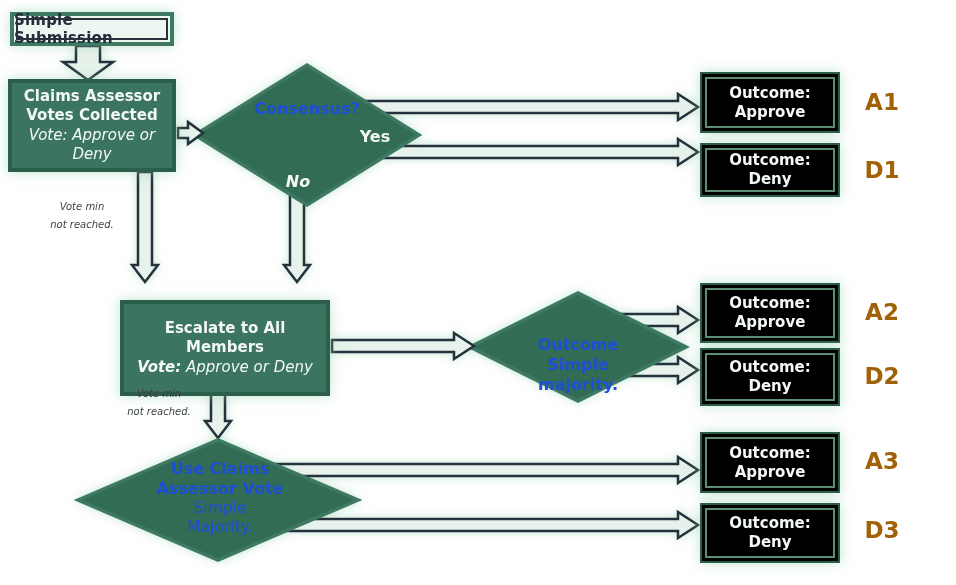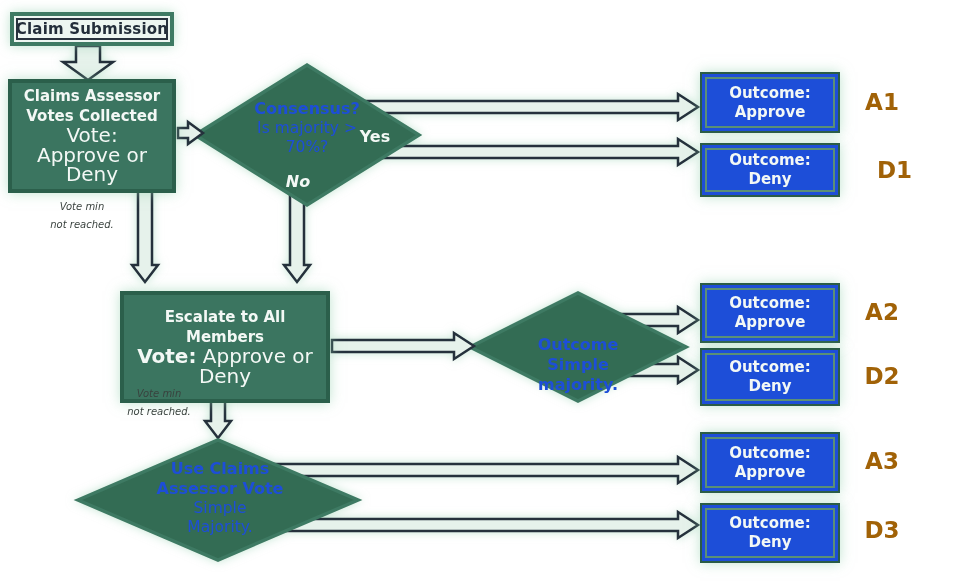--- a/index.html
+++ b/index.html
@@ -22,25 +22,25 @@
     box-shadow:0 0 12px rgba(140,205,170,.55);
   }
 
   
   .proc-box {
     background:#3B7560; border:4px solid #2B5F4B; color:#F3F8F5;
     display:flex; flex-direction:column; align-items:center; justify-content:center;
     text-align:center; box-shadow:0 0 12px rgba(140,205,170,.55);
   }
   .proc-box .title { font-weight:bold; font-size:15px; line-height:19.5px; }
-  .proc-box .sub   { font-size:20px; line-height:19.5px; }
+  .proc-box .sub   { font-size:15px; line-height:19.5px;font-style:italic; }
 
   
   .outcome-box {
-    background:#1d4ed8; border:2px solid #2A5C47;
+    background:#000000; border:2px solid #2A5C47;
     outline:2px solid #5B9076; outline-offset:-7px;
     color:#F3F8F5; display:flex; flex-direction:column;
     align-items:center; justify-content:center; text-align:center;
     font-weight:bold; font-size:15px; line-height:19px;
     box-shadow:0 0 12px rgba(140,205,170,.55);
   }
 
   
   .diamond-text { color:#1d4ed8; text-align:center; }
   .diamond-text .title { font-weight:bold; font-size:16px; line-height:20px; }
@@ -89,41 +89,40 @@
       <polygon points="78,500 218,440 358,500 218,560"></polygon>
     </g>
 
     <g fill="#E6F2EB" stroke="#25313C" stroke-width="2.5" stroke-linejoin="miter">
       <path d="M 178 128 L 188 128 L 188 122 L 203 133 L 188 144 L 188 138 L 178 138 Z"></path>
       <path d="M 332 340 L 454 340 L 454 333 L 474 346 L 454 359 L 454 352 L 332 352 Z"></path>
     </g>
   </svg>
 
   <div class="abs start-box" style="left:10px; top:12px; width:164px; height:34px;">
-    <span>Claim Submission</span>
+    <span>Simple Submission</span>
   </div>
 
-  <div class="abs proc-box" style="left:8px; top:79px; width:168px; height:114px;">
+  <div class="abs proc-box" style="left:8px; top:79px; width:168px; height:93px;">
     <div class="title tmw">Claims Assessor Votes Collected</div>
     <div class="sub smw">Vote: Approve or Deny</div>
   </div>
 
   <div class="abs diamond-text" style="left:245px; top:99px; width:124px;">
     <div class="title">Consensus?</div>
-    <div class="q qmw">Is majority &gt; 70%?</div>
   </div>
   <div class="abs branch-label" style="left:352px; top:127px; width:46px;">Yes</div>
   <div class="abs branch-label" style="left:275px; top:172px; width:46px;font-style:italic;">No</div>
 
   <div class="abs note" style="left:26px; top:198px; width:112px;">
     <div>Vote min</div>
     <div>not reached.</div>
   </div>
 
-  <div class="abs proc-box" style="left:120px; top:291px; width:210px; height:112px;">
+  <div class="abs proc-box" style="left:120px; top:300px; width:210px; height:96px;">
     <div class="title emw">Escalate to All Members</div>
     <div class="sub"><b>Vote:</b><span> Approve or Deny</span></div>
   </div>
 
   <div class="abs note" style="left:103px; top:385px; width:112px;">
     <div>Vote min</div>
     <div>not reached.</div>
   </div>
 
   <div class="abs diamond-text" style="left:508px; top:335px; width:140px;">
@@ -158,19 +157,19 @@
   <div class="abs outcome-box" style="left:700px; top:432px; width:140px; height:61px;">
     <div>Outcome:</div>
     <div>Approve</div>
   </div>
   <div class="abs outcome-box" style="left:700px; top:503px; width:140px; height:60px;">
     <div>Outcome:</div>
     <div>Deny</div>
   </div>
 
   <div class="abs ref-label" style="left:852px; top:89px;  width:60px;">A1</div>
-  <div class="abs ref-label" style="left:852px; top:157px; width:60px;text-align:right;">D1</div>
+  <div class="abs ref-label" style="left:852px; top:157px; width:60px;">D1</div>
   <div class="abs ref-label" style="left:852px; top:299px; width:60px;">A2</div>
   <div class="abs ref-label" style="left:852px; top:363px; width:60px;">D2</div>
   <div class="abs ref-label" style="left:852px; top:448px; width:60px;">A3</div>
   <div class="abs ref-label" style="left:852px; top:517px; width:60px;">D3</div>
 
 </div>
 
 </body></html>

